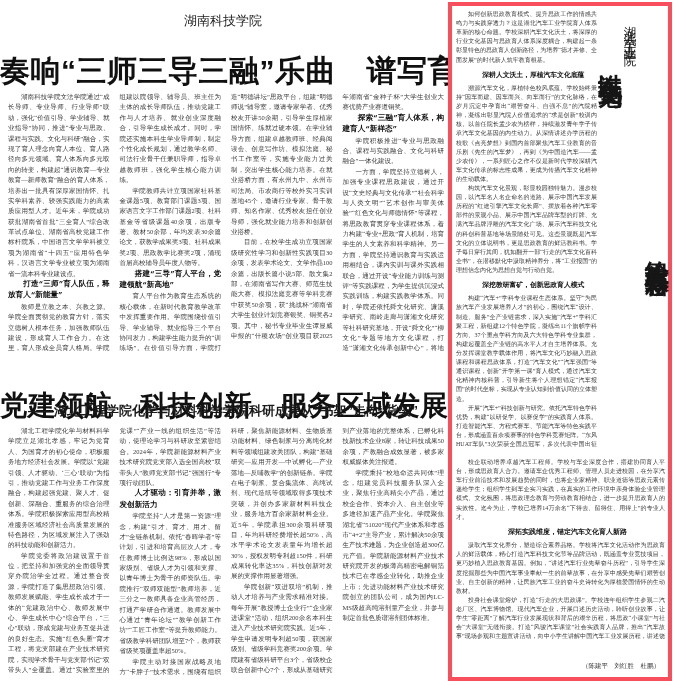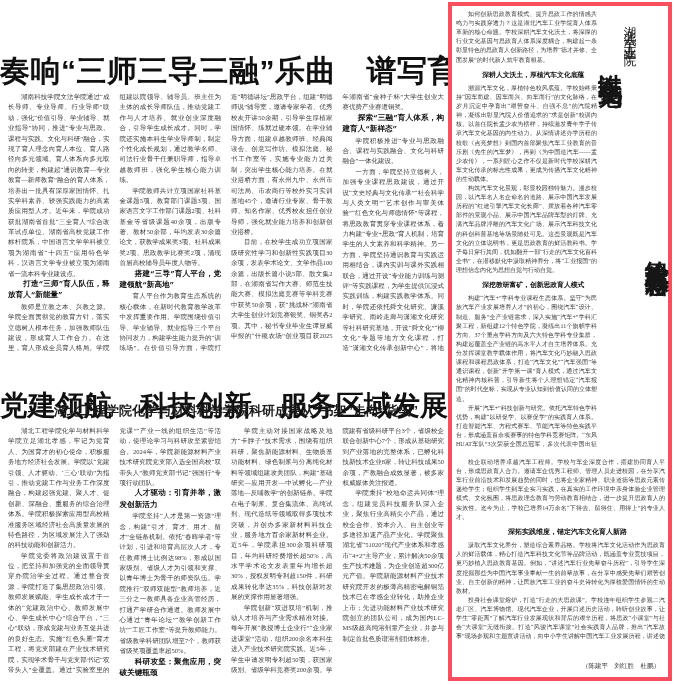--- a/index.html
+++ b/index.html
@@ -105,20 +105,21 @@
   .r-title2{
     position:absolute;left:189px;top:236px;height:200px;
     font-size:24px;letter-spacing:2px;font-weight:bold;
   }
 </style>
 </head>
 <body>
 
 <div class="page">
 
+  <div class="t-inst">湖南科技学院</div>
   <h1 class="t-headline">奏响“三师三导三融”乐曲　谱写育人新篇</h1>
 
   <div class="t-body body-cols">
     <p>湖南科技学院文法学院通过“成长导师、专业导师、行业导师”联动，强化“价值引导、学业辅导、就业指导”协同，推进“专业与思政、课程与实践、文化与科研”融合，实现了育人理念向育人本位、育人路径向多元领域、育人体系向多元取向的转变，构建起“通识教育—专业教育—新师教育”融合的育人体系，培养出一批具有深厚家国情怀、扎实学科素养、较强实践能力的高素质应用型人才。近年来，学院成功获批湖南省首批“三全育人”综合改革试点单位、湖南省高校党建工作标杆院系，中国语言文学学科被立项为湖南省“十四五”应用特色学科，汉语言文学专业被立项为湖南省一流本科专业建设点。</p>
     <p class="subhead">打造“三师”育人队伍，释放育人“新能量”</p>
     <p>教师是立教之本、兴教之源。学院全面贯彻党的教育方针，落实立德树人根本任务，加强教师队伍建设，形成育人工作合力。在这里，育人形成全员育人格局。学院组建以院领导、辅导员、班主任为主体的成长导师队伍，推动党建工作与人才培养、就业创业深度融合，引导学生成长成才。同时，学院还实施本科生学业导师制，制定个性化成长规划，通过教学名师、司法行业骨干任兼职导师，指导卓越教师班，强化学生核心能力训练。</p>
     <p>学院教师共计立项国家社科基金课题5项、教育部门课题3项、国家语言文字工作部门课题2项、社科基金等省级课题40余项，出版专著、教材50余部，年均发表30余篇论文，获教学成果奖3项、社科成果奖2项、思政教学比赛奖2项，涌现首届高校辅导员年度人物等。</p>
     <p class="subhead">搭建“三导”育人平台，党建领航“新高地”</p>
     <p>育人平台作为教育生态系统的核心载体，在新时代教育教学改革中发挥重要作用。学院围绕价值引导、学业辅导、就业指导三个平台协同发力，构建学生能力提升的“训练场”。在价值引导方面，学院打造“明德讲坛”思政平台，组建“明德师说”辅导室，邀请专家学者、优秀校友开讲50余期，引导学生厚植家国情怀、练就过硬本领。在学业辅导方面，组建卓越教师班、经典阅读会、创意写作坊、模拟法庭、秘书工作室等，实施专业能力过关制，突出学生核心能力培养。在就业搭桥方面，有永州九中、永州市司法局、市农商行等校外实习实训基地45个，邀请行业专家、骨干教师、知名作家、优秀校友担任创业导师，强化就业能力培养和创新创业搭桥。</p>
     <p>目前，在校学生成功立项国家级研究性学习和创新性实践项目30余项，发表学术论文、文学作品100余篇，出版长篇小说5部、散文集2部，在湖南省写作大赛、师范生技能大赛、模拟法庭竞赛等学科竞赛中获奖50余项，获“挑战杯”湖南省大学生创业计划竞赛银奖、铜奖各2项。其中，秘书专业毕业生谭显威申报的“什稷农场”创业项目获2025年湖南省“金种子杯”大学生创业大赛优势产业赛道铜奖。</p>
@@ -129,21 +130,20 @@
   </div>
 
   <h2 class="m-headline">党建领航　科技创新　服务区域发展</h2>
   <div class="m-subtitle">——湖北工程学院化学与材料科学学院科研成果从“书架”走向“货架”</div>
 
   <div class="m-body body-cols">
     <p>湖北工程学院化学与材料科学学院立足湖北孝感，牢记为党育人、为国育才的初心使命，积极服务地方经济社会发展。学院以“党建引领、人才驱动、‘三心’联动”为指引，推动党建工作与业务工作深度融合，构建起强党建、聚人才、促创新、深融合、重服务的综合治理体系。学院积极探索应用型高校精准服务区域经济社会高质量发展的特色路径，为区域发展注入了强劲的科技动能和创新活力。</p>
     <p>学院党委将政治建设置于首位，把坚持和加强党的全面领导贯穿办院治学全过程。通过整合资源，学院打造了集思想政治引领、教师发展赋能、学生成长成才于一体的“党建政治中心、教师发展中心、学生成长中心”综合平台，“三心”联动，形成党建与业务互促共进的良好生态。实施“红色头雁”育才工程，将党支部建在产业技术研究院，实现学术骨干与党支部书记“双带头人”全覆盖。通过“实验室里的党课”“产业一线的组织生活”等活动，使理论学习与科研攻坚紧密结合。2024年，学院新能源材料产业技术研究院党支部入选全国高校“双带头人”教师党支部书记“强国行”专项行动团队。</p>
     <p class="subhead">人才驱动：引育并举，激发创新活力</p>
     <p>学院坚持“人才是第一资源”理念，构建“引才、育才、用才、留才”全链条机制。依托“春晖学者”等计划，引进和培育高层次人才，专任教师博士比例达98%，形成以国家级别、省级人才为引领和支撑、以青年博士为骨干的师资队伍。学院推行“双师双能型”教师培养，近三分之一教师具备企业高管经历，打通产学研合作通道。教师发展中心通过“青年论坛”“教学创新工作坊”“工匠工作室”等提升教师能力。省级教学科研团队增至7个，教师获省级奖项覆盖率超50%。</p>
-    <p class="subhead">科研攻坚：聚焦应用，突破关键瓶颈</p>
     <p>学院主动对接国家战略及地方“卡脖子”技术需求，围绕有组织科研，聚焦新能源材料、生物质基功能材料、绿色制浆与分离纯化材料等领域组建攻关团队，构建“基础研究—应用开发—中试孵化—产业落地—反哺教学”的创新链条。学院在电子制浆、复合集流体、高纯试剂、现代造纸等领域取得多项技术突破，并创办多家新材料科技企业，服务地方百余家新材料企业。近5年，学院承担300余项科研项目，年均科研经费增长超50%，高水平学术论文发表量年均增长超30%，授权发明专利超150件，科研成果转化率达35%，科技创新对发展的支撑作用显著增强。</p>
     <p>学院创新“双进双培”机制，推动人才培养与产业需求精准对接。每年开展“教授博士企业行”“企业家进课堂”活动，组织200余名本科生进入产业技术研究院实践。近5年，学生申请发明专利超50项，获国家级别、省级学科竞赛奖200余项。学院建有省级科研平台3个，省级校企联合创新中心7个，形成从基础研究到产业落地的完整体系，已孵化科技新技术企业8家，转让科技成果50余项，产教融合成效显著，被多家权威媒体关注报道。</p>
     <p>学院秉持“校地命运共同体”理念，组建党员科技服务队深入企业，聚焦行业高精尖小产品，通过校企合作、资本介入、自主创业等多途径加速产品产业化。学院聚焦湖北省“51020”现代产业体系和孝感市“4+2”主导产业，累计解决50余项生产技术难题，为企业创造超300亿元产值。学院新能源材料产业技术研究院开发的极薄高精密电解铜箔技术已在孝感企业转化，助推企业上市；先进功能材料产业技术研究院创立的团队公司，成为国内LC-MS级超高纯溶剂量产企业，并参与制定首批色质谱溶剂团体标准。</p>
 
   </div>
 
   <div class="highlight-box">
 
     <div class="r-upper body-cols">
       <p>如何创新思政教育模式、提升思政工作的情感共鸣力与实践穿透力？这是湖北汽车工业学院育人体系革新的核心命题。学校深耕汽车文化沃土，将深厚的行业文化基因与思政育人体系深度耦合，构建起一条彰显特色的思政育人创新路径，为培养“德才并修、全面发展”的时代新人筑牢教育根基。</p>

